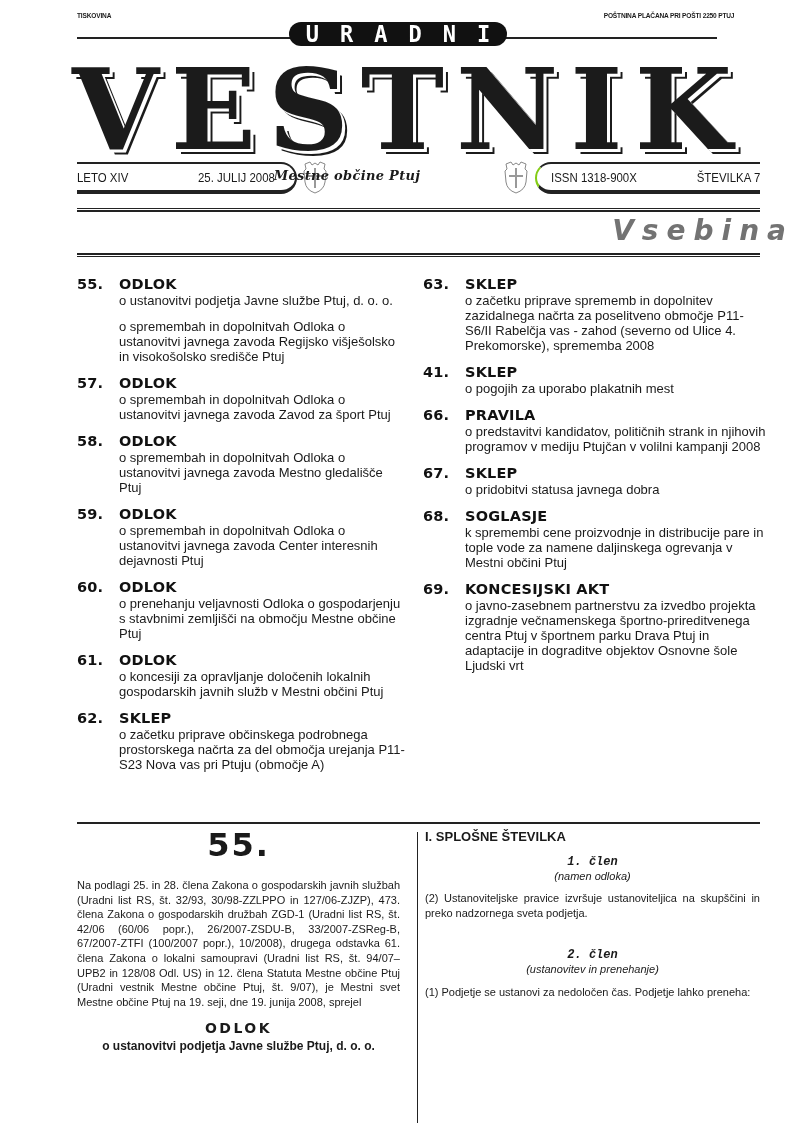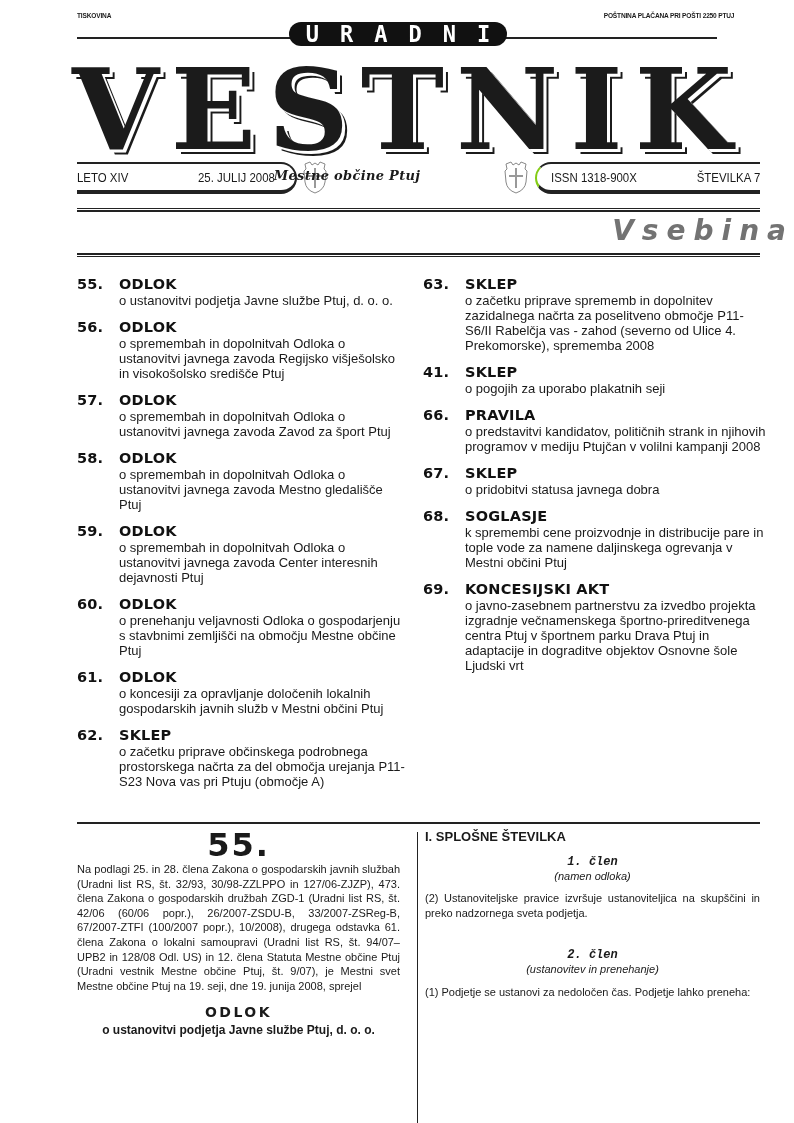--- a/index.html
+++ b/index.html
@@ -40,21 +40,21 @@
   .toc-head { font-family: "DejaVu Sans", sans-serif; font-weight: bold; font-size: 14.5px; line-height: 17px; letter-spacing: 0.2px; color: #111; }
   .toc-num { display: inline-block; width: 42px; }
   .toc-desc { padding-left: 42px; font-size: 13px; line-height: 15px; color: #1a1a1a; }
 
   
   .rule-art { position: absolute; top: 822px; left: 77px; width: 683px; height: 2px; background: #222; }
   .col-divider { position: absolute; top: 832px; left: 417px; width: 1px; height: 291px; background: #222; }
 
   .art-left { position: absolute; top: 828px; left: 77px; width: 323px; font-size: 11px; line-height: 14.6px; }
   .art-number { text-align: center; font-family: "DejaVu Sans", sans-serif; font-weight: bold; font-size: 32px; line-height: 34px; letter-spacing: 2px; }
-  .art-intro { text-align: justify; margin-top: 0; }
+  .art-intro { text-align: justify; margin-top: 16px; }
   .art-act-title { text-align: center; font-family: "DejaVu Sans", sans-serif; font-weight: bold; font-size: 14px; letter-spacing: 2.5px; margin-top: 12px; }
   .art-act-sub { text-align: center; font-weight: bold; font-size: 12px; margin-top: 3px; }
 
   .art-right { position: absolute; top: 830px; left: 425px; width: 335px; font-size: 11px; line-height: 14.6px; }
   .section-title { font-size: 13px; font-weight: bold; margin-bottom: 10px; }
   .clen-title { text-align: center; font-weight: bold; font-style: italic; font-size: 12px; line-height: 14px; font-family: Liberation Mono, monospace; }
   .clen-sub { text-align: center; font-style: italic; margin-bottom: 8px; }
   .para { text-align: justify; margin: 0 0 6px 0; }
   .gap { height: 22px; }
 </style>
@@ -102,21 +102,20 @@
 <div class="rule-double" style="top:208px;"></div>
 <div class="vsebina">Vsebina</div>
 <div class="rule-double" style="top:253px; border-top:2px solid #222; border-bottom:1px solid #222;"></div>
 
 <div class="toc-col toc-left">
   <div class="toc-item">
     <div class="toc-head"><span class="toc-num">55.</span><span>ODLOK</span></div>
     <div class="toc-desc">o ustanovitvi podjetja Javne službe Ptuj, d. o. o.</div>
   </div>
   <div class="toc-item">
-    <div class="toc-head"><span class="toc-num">56.</span><span>ODLOK</span></div>
     <div class="toc-desc">o spremembah in dopolnitvah Odloka o ustanovitvi javnega zavoda Regijsko višješolsko in visokošolsko središče Ptuj</div>
   </div>
   <div class="toc-item">
     <div class="toc-head"><span class="toc-num">57.</span><span>ODLOK</span></div>
     <div class="toc-desc">o spremembah in dopolnitvah Odloka o ustanovitvi javnega zavoda Zavod za šport Ptuj</div>
   </div>
   <div class="toc-item">
     <div class="toc-head"><span class="toc-num">58.</span><span>ODLOK</span></div>
     <div class="toc-desc">o spremembah in dopolnitvah Odloka o ustanovitvi javnega zavoda Mestno gledališče Ptuj</div>
   </div>
@@ -138,21 +137,21 @@
   </div>
 </div>
 
 <div class="toc-col toc-right">
   <div class="toc-item">
     <div class="toc-head"><span class="toc-num">63.</span><span>SKLEP</span></div>
     <div class="toc-desc">o začetku priprave sprememb in dopolnitev zazidalnega načrta za poselitveno območje P11-S6/II Rabelčja vas - zahod (severno od Ulice 4. Prekomorske), sprememba 2008</div>
   </div>
   <div class="toc-item">
     <div class="toc-head"><span class="toc-num">41.</span><span>SKLEP</span></div>
-    <div class="toc-desc">o pogojih za uporabo plakatnih seji</div>
+    <div class="toc-desc">o pogojih za uporabo plakatnih mest</div>
   </div>
   <div class="toc-item">
     <div class="toc-head"><span class="toc-num">66.</span><span>PRAVILA</span></div>
     <div class="toc-desc">o predstavitvi kandidatov, političnih strank in njihovih programov v mediju Ptujčan v volilni kampanji 2008</div>
   </div>
   <div class="toc-item">
     <div class="toc-head"><span class="toc-num">67.</span><span>SKLEP</span></div>
     <div class="toc-desc">o pridobitvi statusa javnega dobra</div>
   </div>
   <div class="toc-item">

